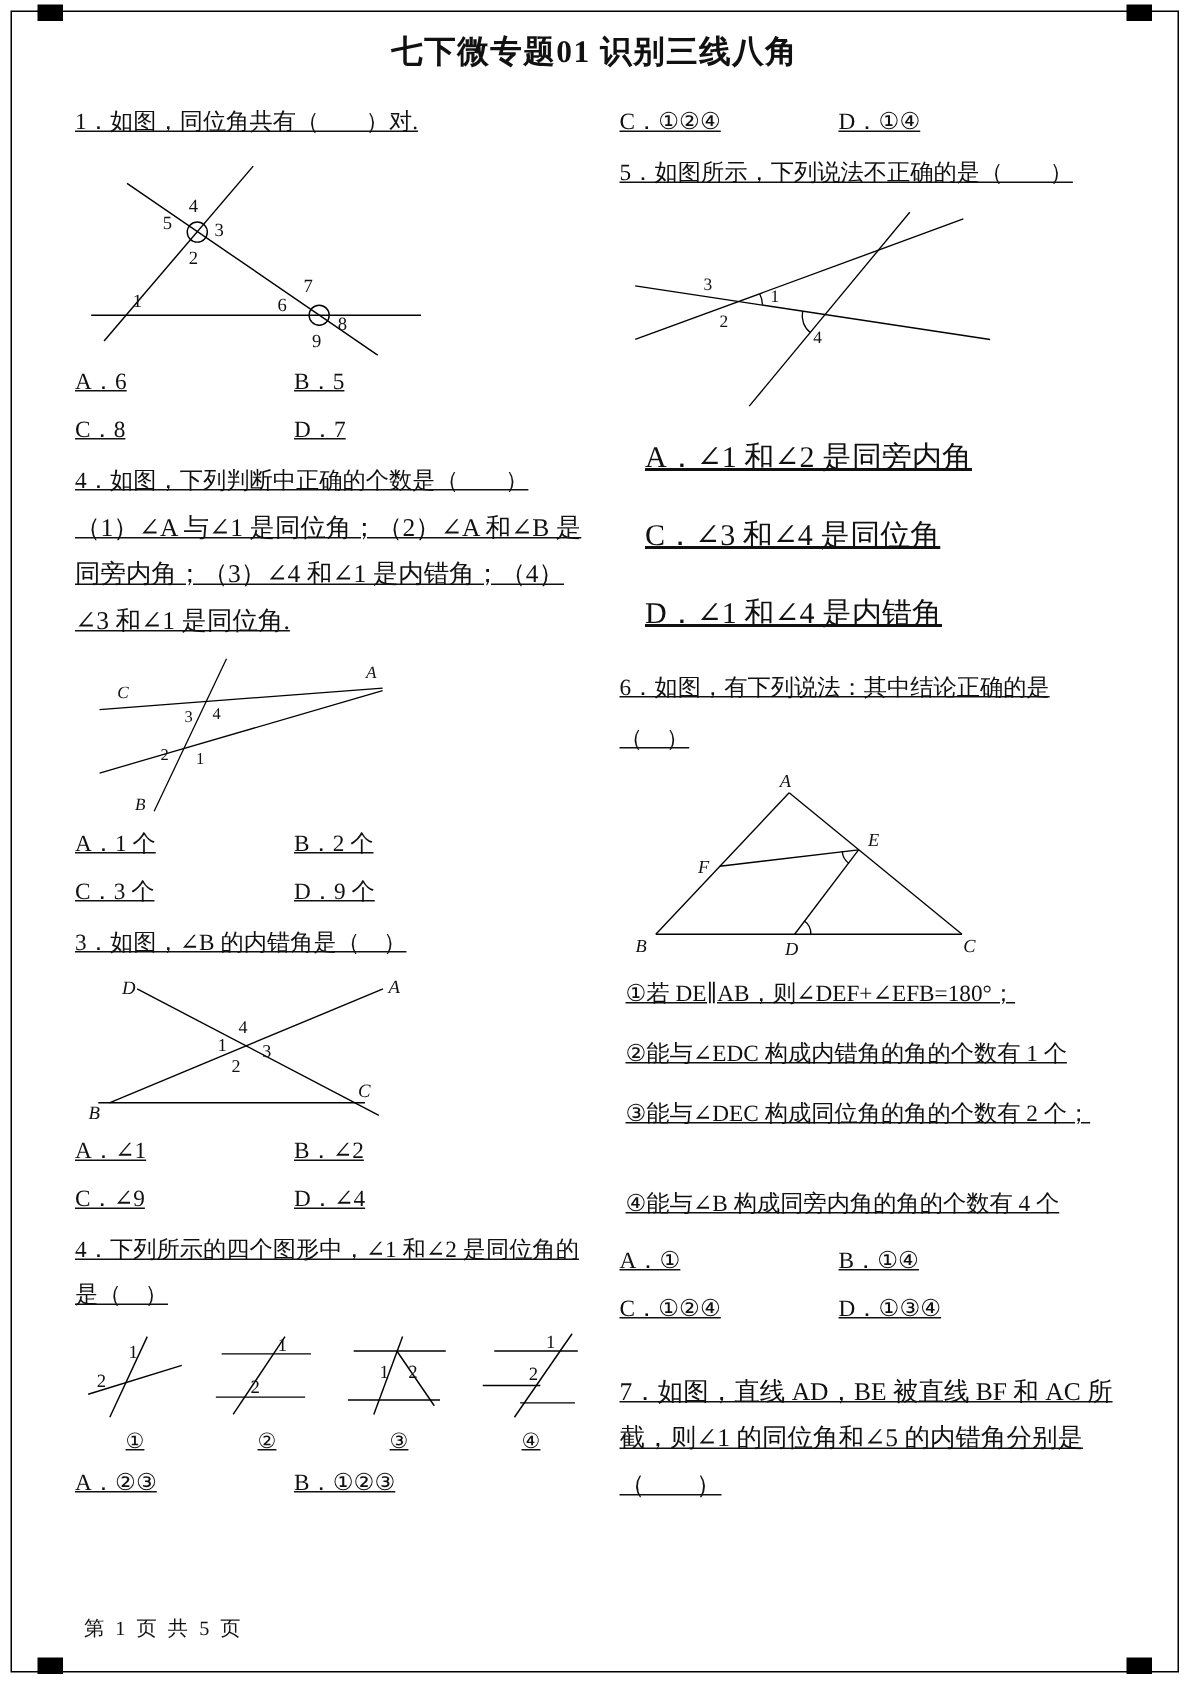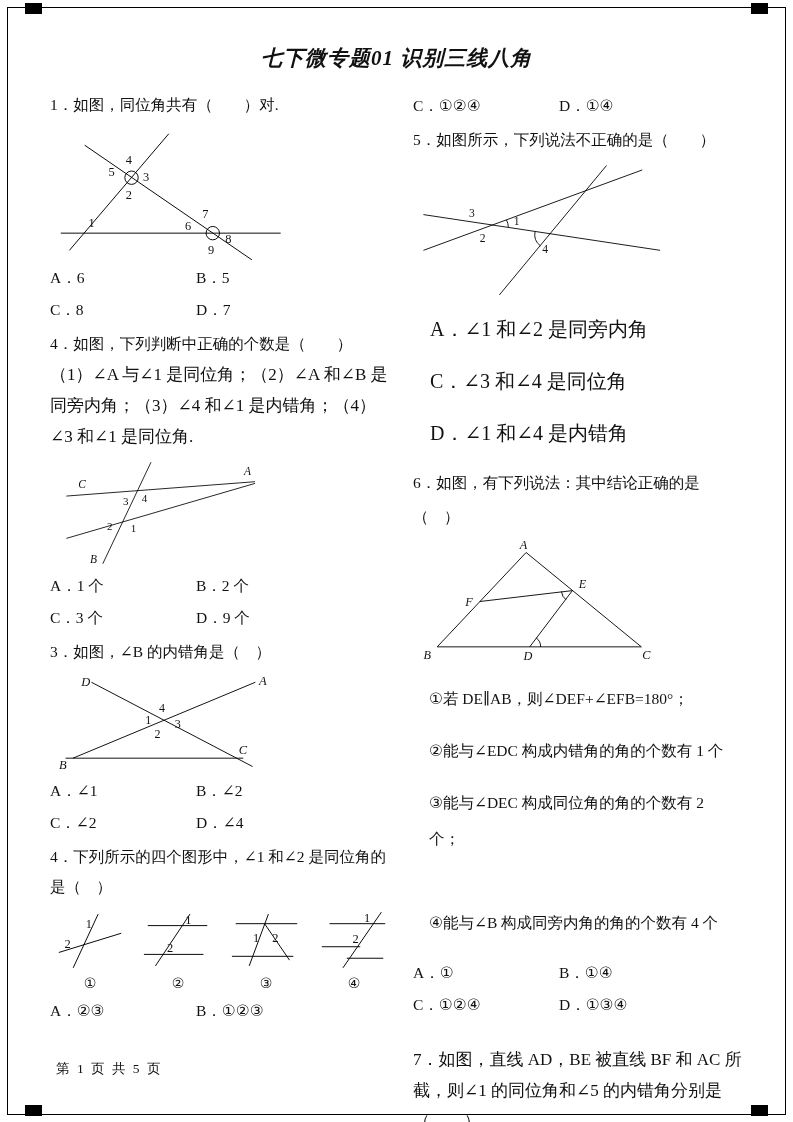--- a/index.html
+++ b/index.html
@@ -9,48 +9,48 @@
     font-family:"Liberation Serif","DejaVu Serif","DejaVu Sans",serif;
     position:relative; overflow:hidden;
   }
   .frame { position:absolute; inset:7px; border:1px solid #000; pointer-events:none; }
   .corner { position:absolute; width:17px; height:11px; background:#000; }
   .c-tl { top:3px; left:25px; }
   .c-tr { top:3px; right:25px; }
   .c-bl { bottom:6px; left:25px; }
   .c-br { bottom:6px; right:25px; }
 
-  .title { text-align:center; font-size:21px; font-weight:700; padding-top:44px; letter-spacing:1px;font-style:italic; }
-
-  .cols { display:flex; padding:14px 33px 0 50px; align-items:flex-start; }
+  .title { text-align:center; font-size:21px; font-weight:700; padding-top:20px; letter-spacing:1px; }
+
+  .cols { display:flex; padding:14px 33px 0 50px; align-items:center;text-decoration:underline; }
   .col { width:349px; }
   .col.left { padding-right:8px; }
   .divider { width:0; border-left:1px solid #000; margin-right:13px; }
   .col.right { width:340px; }
 
   .stem  { font-size:15.5px; line-height:30px; margin:4px 0 0; }
   .para  { font-size:17px; line-height:31px; margin:0; }
-  .stmt  { font-size:15.5px; line-height:36px; margin:16px; }
+  .stmt  { font-size:15.5px; line-height:36px; margin:4px; }
   .gap   { height:16px; }
 
   .optrow { display:flex; font-size:15.5px; line-height:31px; margin:1px 0; }
   .optrow .o1 { width:146px; }
   .opt-line { font-size:20px; line-height:35px; margin:17px; }
 
   .fig { margin:6px 0 2px 6px; }
   .fig svg { display:block; }
   svg line, svg path, svg circle { stroke:#000; stroke-width:1; fill:none; }
   svg text { font-size:13px; fill:#111; font-family:"Liberation Serif","DejaVu Serif",serif; }
   svg text.it { font-style:italic; font-size:13.5px; }
 
   .fig4row { display:flex; gap:16px; margin:8px 0 0 4px; }
   .mini { text-align:center; }
   .mini .cap { font-size:14px; line-height:20px; }
 
-  .footer { position:absolute; left:56px; bottom:44px; font-size:13.5px; letter-spacing:2px; }
+  .footer { position:absolute; left:56px; bottom:27px; font-size:13.5px; letter-spacing:2px; }
 </style>
 </head>
 <body>
 
 <div class="frame"></div>
 <div class="corner c-tl"></div>
 <div class="corner c-tr"></div>
 <div class="corner c-bl"></div>
 <div class="corner c-br"></div>
 
@@ -138,21 +138,21 @@
           <text x="96" y="55">1</text>
           <text x="128" y="59">3</text>
           <text x="106" y="70">2</text>
         </svg>
       </div>
       <div class="optrow">
         <span class="o1">A．∠1</span>
         <span>B．∠2</span>
       </div>
       <div class="optrow">
-        <span class="o1">C．∠2</span>
+        <span class="o1">C．∠9</span>
         <span>D．∠4</span>
       </div>
     </div>
 
     <div>
       <p class="stem">4．下列所示的四个图形中，∠1 和∠2 是同位角的是（　）</p>
       <div class="fig4row">
         <div class="mini">
           <svg viewBox="0 0 75 62" width="72" height="60">
             <line x1="20" y1="60" x2="46" y2="4"></line>

